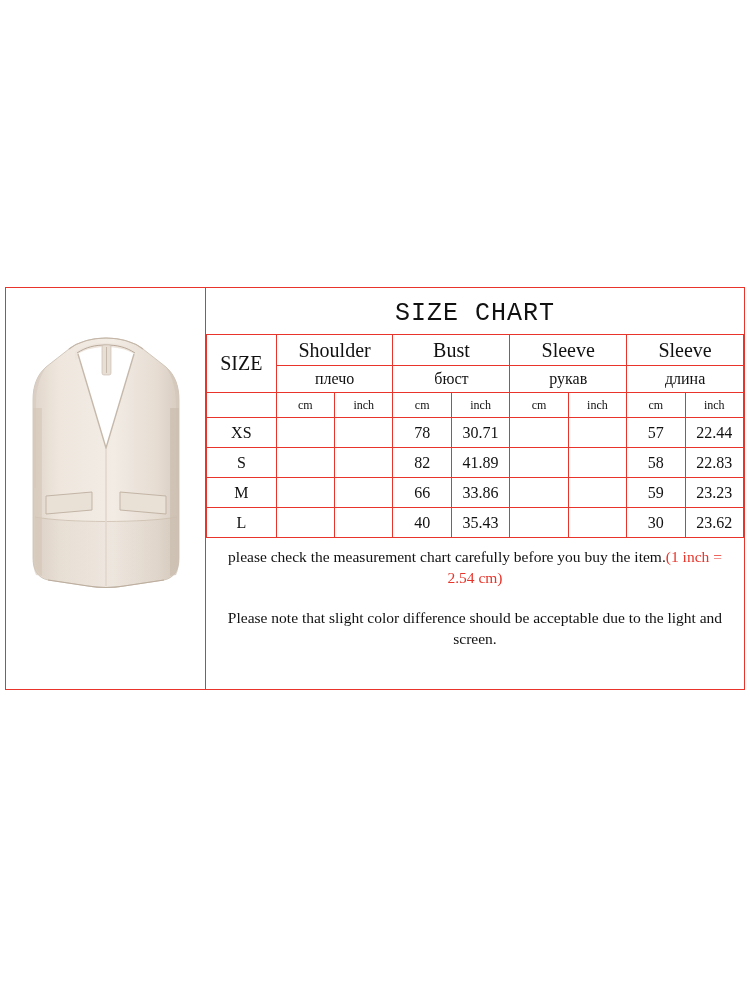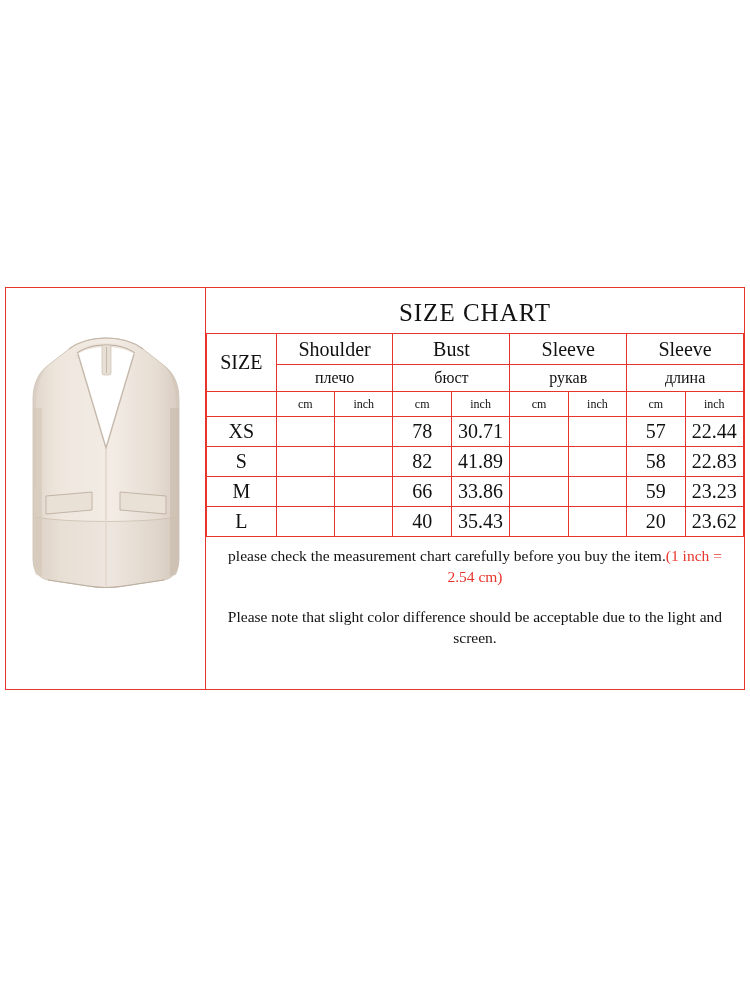--- a/index.html
+++ b/index.html
@@ -50,21 +50,21 @@
     flex-direction: column;
     box-sizing: border-box;
   }
 
   .chart-title {
     text-align: center;
     font-size: 25px;
     letter-spacing: 1px;
     color: #111;
     padding: 11px 0 6px 0;
-    font-family: Liberation Serif, serif;
+    font-family: Liberation Mono, monospace;
   }
 
   table.size-table {
     border-collapse: collapse;
     width: 100%;
     table-layout: fixed;
   }
   table.size-table td {
     border: 1px solid #e8342a;
     text-align: center;
@@ -73,21 +73,21 @@
     padding: 0;
   }
 
   
   col.c-size  { width: 68px; }
   col.c-half  { width: 57px; }
 
   .row-main td { height: 30px; font-size: 20px; }
   .row-ru   td { height: 26px; font-size: 16px; }
   .row-unit td { height: 24px; font-size: 12px; }
-  .row-data td { height: 29px; font-size: 20px; }
+  .row-data td { height: 29px; font-size: 16px; }
 
   .size-label-cell {
     font-size: 13px;
     color: #111;
   }
 
   .note {
     padding: 8px 10px 0 10px;
     text-align: center;
     font-size: 15.5px;
@@ -252,21 +252,21 @@
           <td>23.23</td>
         </tr>
         <tr class="row-data">
           <td>L</td>
           <td></td>
           <td></td>
           <td>40</td>
           <td>35.43</td>
           <td></td>
           <td></td>
-          <td>20</td>
+          <td>30</td>
           <td>23.62</td>
         </tr>
       </tbody>
     </table>
 
     <div class="note">
       <p><span>please check the measurement chart carefully before you buy the item.</span><span class="red">(1 inch = 2.54 cm)</span></p>
       <p>Please note that slight color difference should be acceptable due to the light and screen.</p>
     </div>
 

